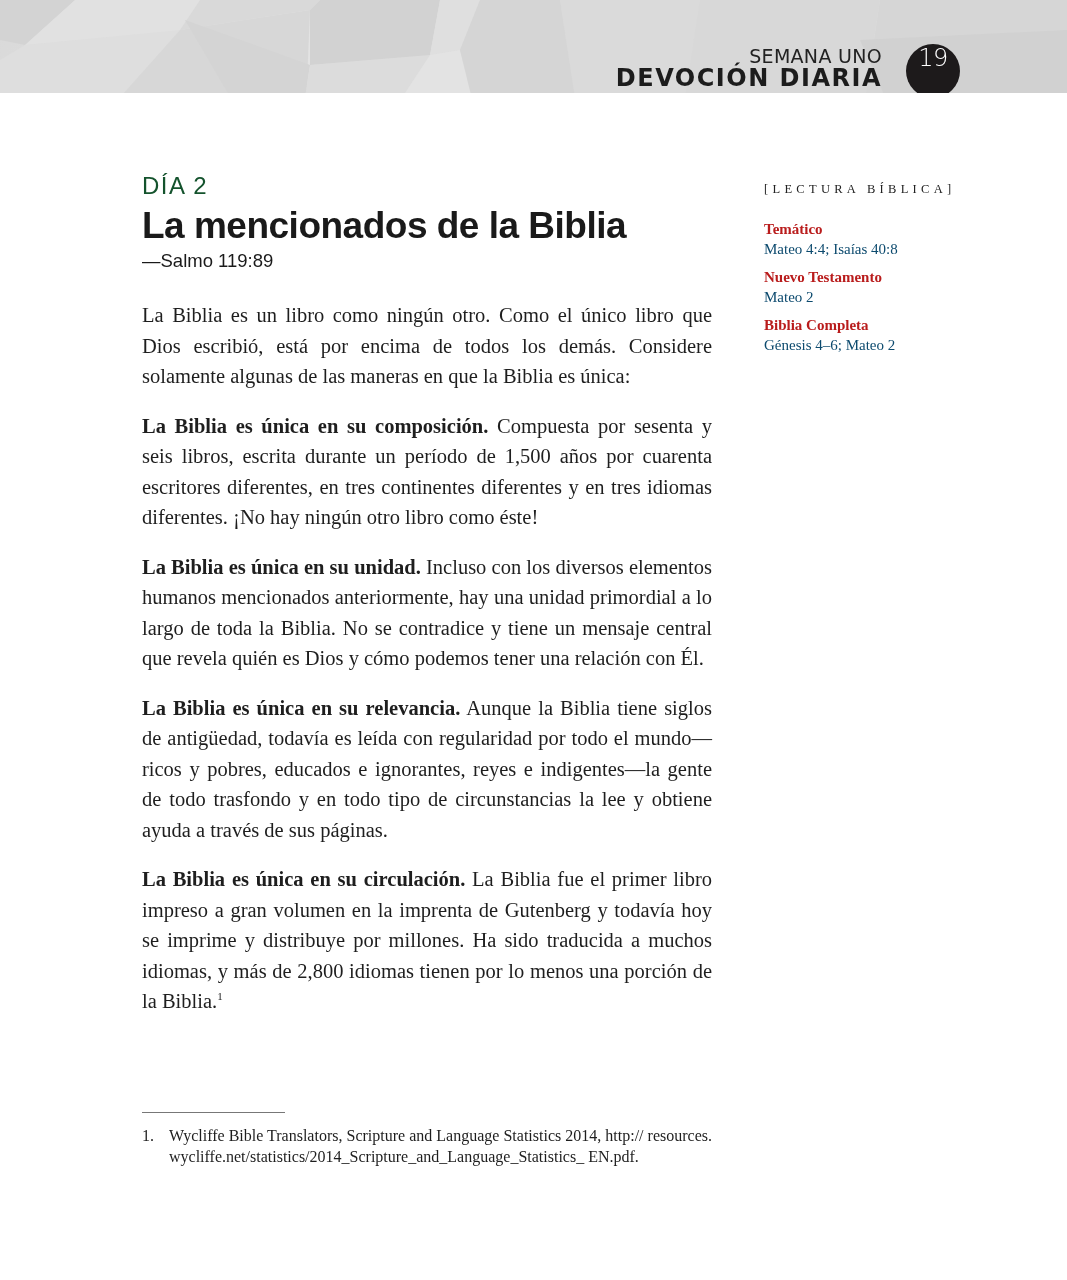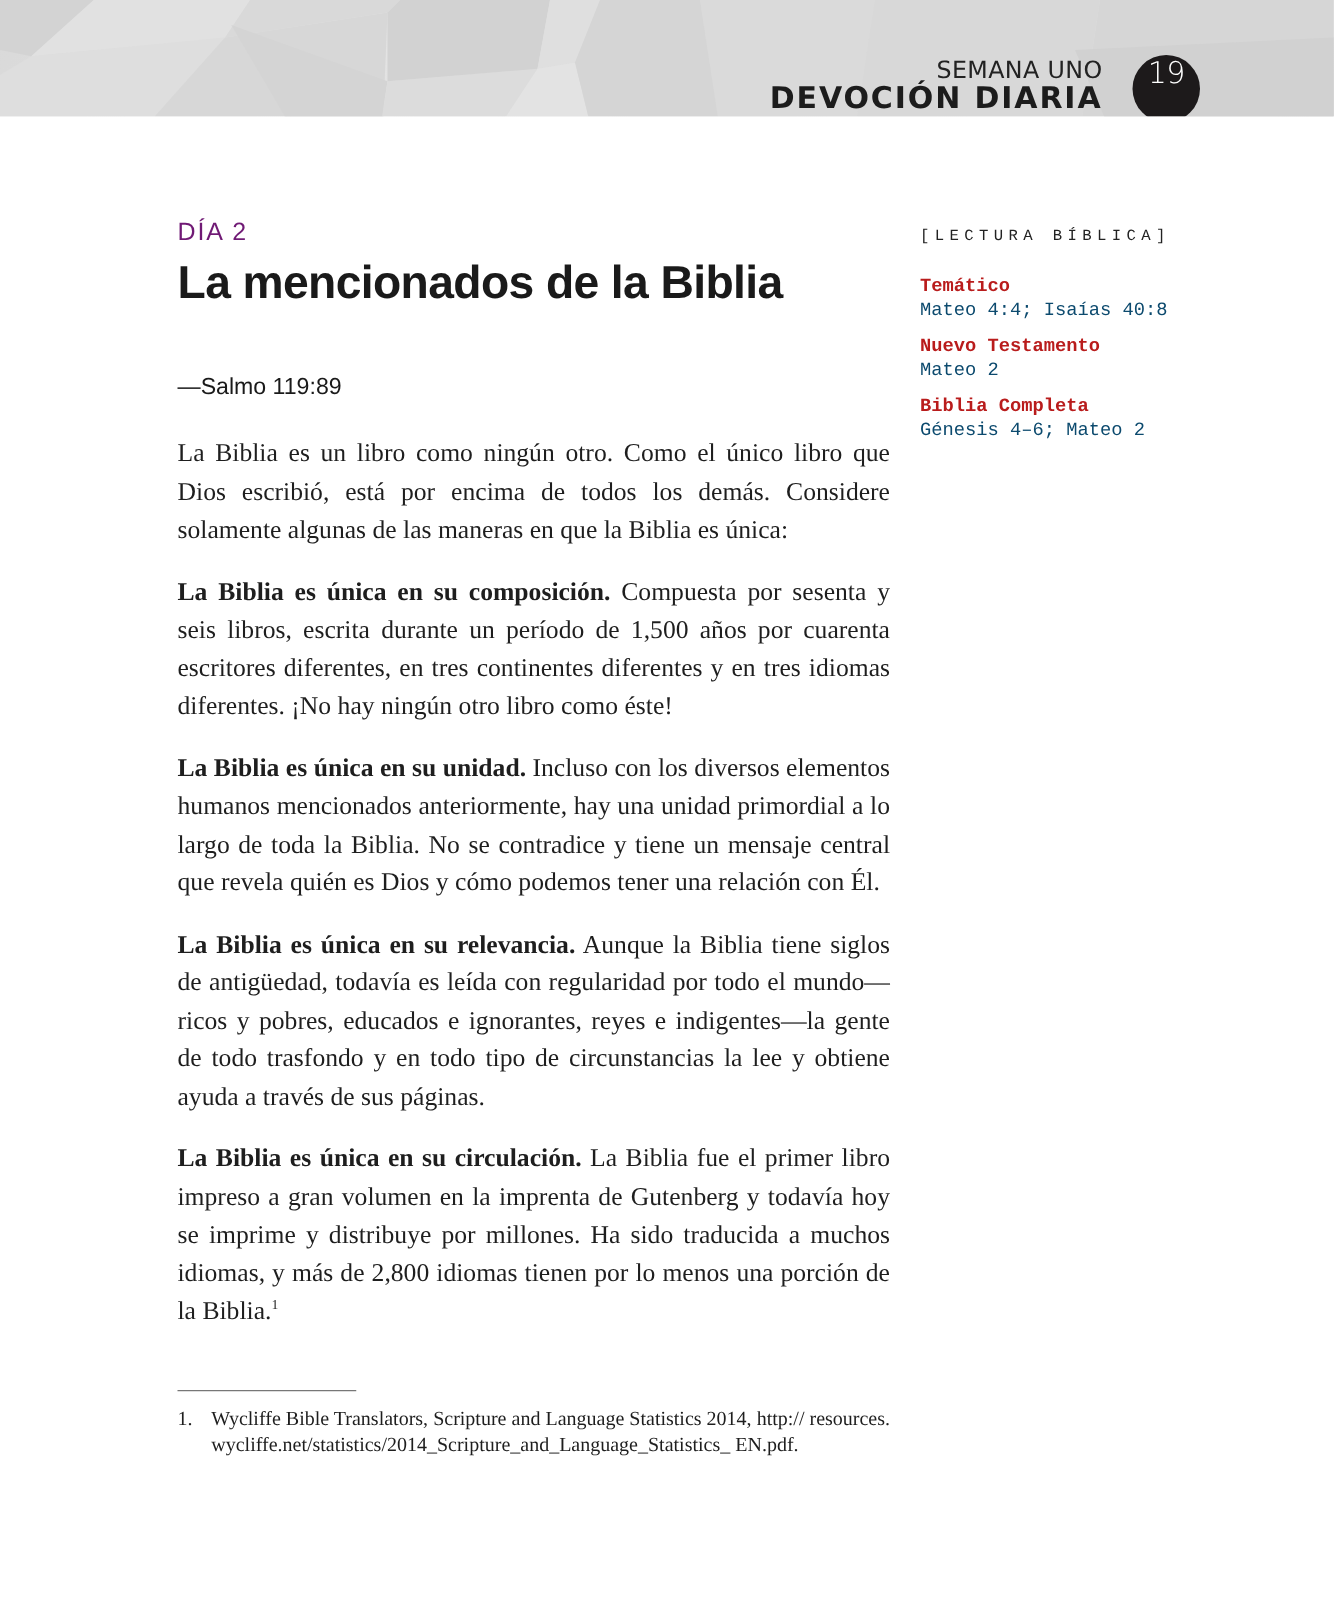--- a/index.html
+++ b/index.html
@@ -24,49 +24,49 @@
     position: absolute; right: 185px; top: 64px; text-align: left;
     font-family: "DejaVu Sans", sans-serif; font-size: 24px; font-weight: bold; letter-spacing: 1.5px;
     color: #1c1c1c; line-height: 28px;
   }
   .page-badge {
     position: absolute; left: 906px; top: 44px; width: 54px; height: 54px; border-radius: 50%;
     background: #1d1a1b; color: #fff; display: flex; align-items: flex-start; justify-content: center;
     font-family: "DejaVu Sans", sans-serif; font-size: 24px; font-weight: 300; letter-spacing: -0.5px;
   }
   .main { position: absolute; left: 142px; top: 172px; width: 570px; }
-  .day-label { font-family: "Liberation Sans", sans-serif; font-size: 20px; letter-spacing: 1.5px; color: #701a75; line-height: 28px; }
+  .day-label { font-family: "Liberation Sans", sans-serif; font-size: 24px; letter-spacing: 1.5px; color: #14532d; line-height: 28px; }
   .title {
     font-family: "Liberation Sans", sans-serif; font-weight: bold; font-size: 37px; letter-spacing: -0.5px;
     color: #1a1a1a; margin-top: 4px; line-height: 44px;
   }
   .verse {
     font-family: "Liberation Sans", sans-serif; font-style: italic; font-size: 18.5px; color: #3a3a3a;
     text-align: justify; text-align-last: justify; margin-top: 8px; line-height: 24px; font-weight: 300;
   }
   .verse-ref {
-    font-family: "Liberation Sans", sans-serif; font-size: 18.5px; color: #1a1a1a; line-height: 26px; margin-top: 48px;
+    font-family: "Liberation Sans", sans-serif; font-size: 18.5px; color: #1a1a1a; line-height: 26px;
   }
   .body-text {
     font-family: "Liberation Serif", serif; font-size: 20.5px; line-height: 30.5px; color: #1e1e1e;
     text-align: justify; margin: 0;
   }
   .p1 { margin-top: 26px; }
   .para { margin-top: 19px; }
   .body-text b { font-weight: bold; }
   sup { font-size: 11px; vertical-align: super; line-height: 0; }
   .footnote-rule { position: absolute; left: 142px; top: 1112px; width: 143px; height: 1px; background: #777; }
   .footnote {
     position: absolute; left: 142px; top: 1125px; width: 570px;
     font-family: "Liberation Serif", serif; font-size: 16px; line-height: 21px; color: #1e1e1e;
     display: flex;
   }
   .fn-num { width: 27px; flex: none; }
   .fn-text { flex: 1; text-align: justify; word-break: break-all; }
-  .sidebar { position: absolute; left: 736px; top: 180px; width: 200px; font-family: Liberation Mono, monospace; }
+  .sidebar { position: absolute; left: 764px; top: 180px; width: 200px; font-family: Liberation Serif, serif; }
   .sidebar-title { font-size: 12.5px; letter-spacing: 4.3px; color: #222; line-height: 18px; margin-bottom: 22px; white-space: nowrap; }
   .reading-head { font-size: 15px; font-weight: bold; color: #b91c1c; line-height: 19px; }
   .reading-val { font-size: 15px; color: #0c4a6e; line-height: 20px; margin-bottom: 9px; font-weight: normal; }
 </style>
 </head>
 <body>
 
 <div class="header">
   <svg class="facets" width="1067" height="131" viewBox="0 0 1067 131">
     <polygon points="0,0 75,0 25,45 0,40" fill="#d3d3d3"></polygon>

